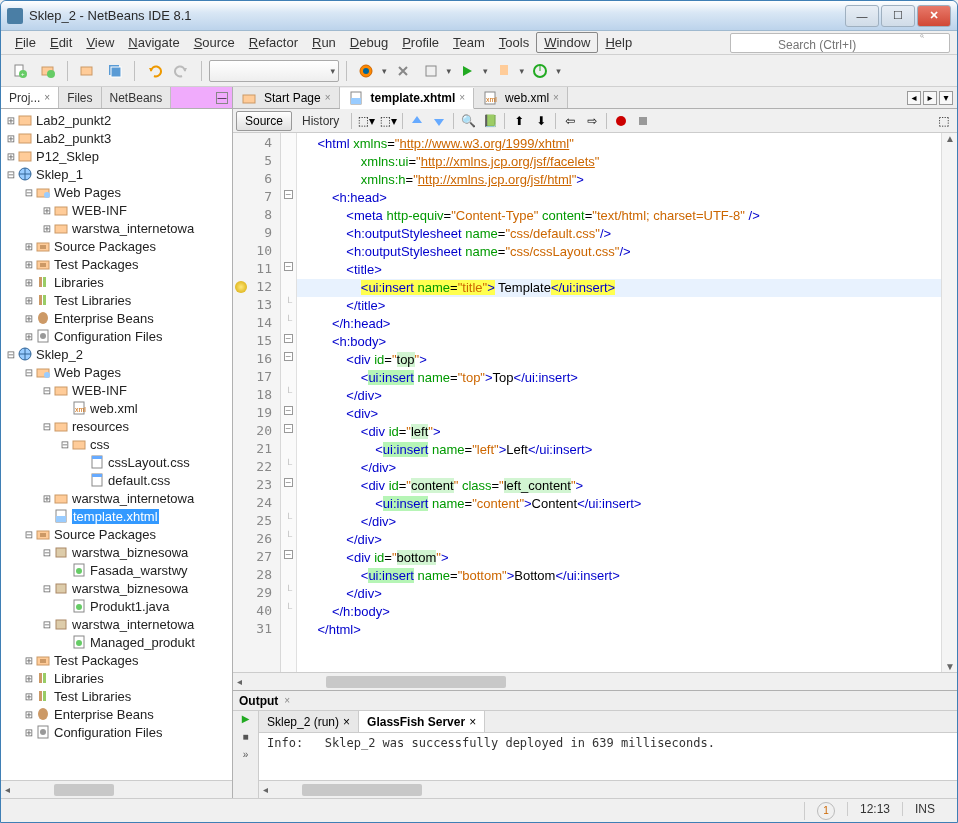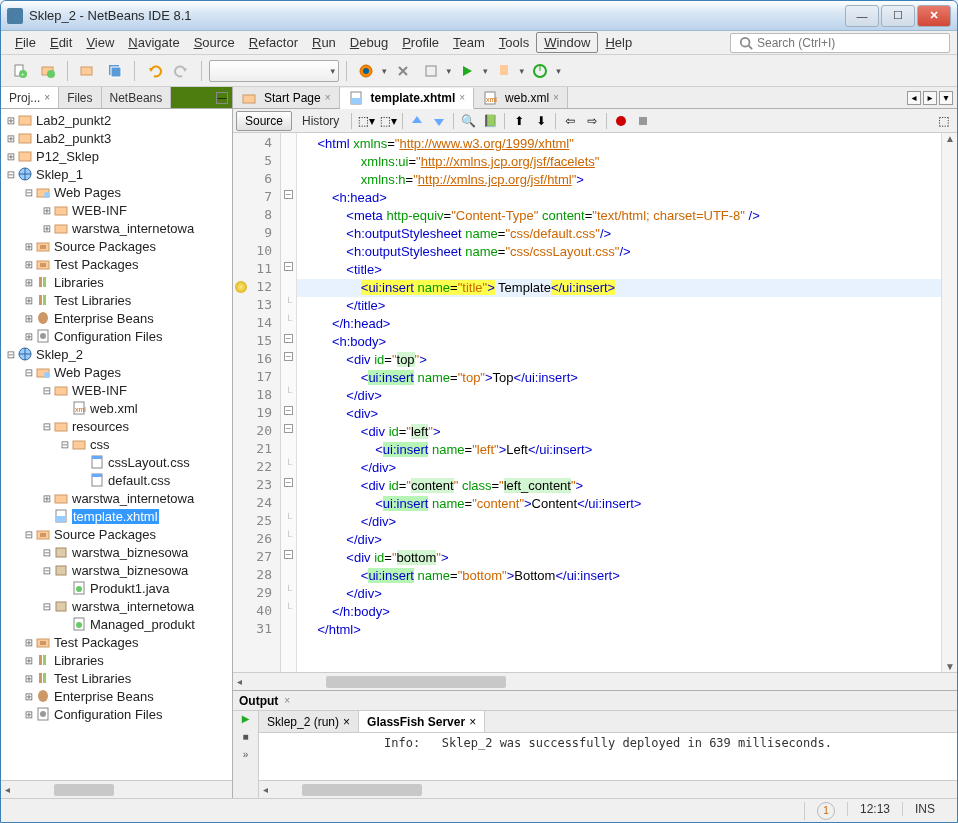--- a/index.html
+++ b/index.html
@@ -15,38 +15,38 @@
     .win-btn.min { }
     .win-btn.max { }
     .win-btn.close { background: linear-gradient(#e87a6a,#d14836); color: #fff; font-weight: bold; }
     
     
     .menubar { background: #f0f0f0; height: 24px; display: flex; align-items: center; padding: 0 7px; border-bottom: 1px solid #d0d0d0; gap: 2px; }
     .menu-item { padding: 2px 7px; color: #333; font-size: 13px; cursor: default; }
     .menu-item u { text-decoration: underline; }
     .menu-item.boxed { border: 1px solid #888; border-radius: 2px; }
     .menu-spacer { flex: 1; }
-    .search-box { border: 1px solid #bbb; background: #fff; height: 20px; width: 220px; display: flex; align-items: center; padding: 0 8px; border-radius: 2px; }
+    .search-box { border: 1px solid #bbb; background: #fff; height: 20px; width: 220px; display: flex; align-items: flex-end; padding: 0 16px; border-radius: 2px; flex-direction: column; }
     .search-box svg { width: 14px; height: 14px; margin-right: 4px; }
     .search-box input { border: none; outline: none; font-size: 12px; color: #888; flex: 1; }
     
     
     .toolbar { background: #f0f0f0; height: 32px; display: flex; align-items: center; padding: 0 7px; border-bottom: 1px solid #d0d0d0; gap: 4px; }
     .tb-btn { width: 24px; height: 24px; border: 1px solid transparent; display: flex; align-items: center; justify-content: center; border-radius: 2px; }
     .tb-btn svg { width: 16px; height: 16px; }
     .tb-sep { width: 1px; height: 20px; background: #c0c0c0; margin: 0 3px; }
     .tb-combo { width: 130px; height: 22px; border: 1px solid #aaa; background: linear-gradient(#fff,#eee); border-radius: 2px; display: flex; align-items: center; justify-content: flex-end; padding-right: 3px; }
     .tb-combo::after { content: "▾"; font-size: 9px; color: #555; }
     
     
     .main-area { flex: 1; display: flex; overflow: hidden; }
     
     
     .left-panel { width: 232px; display: flex; flex-direction: column; border-right: 1px solid #b0b0b0; background: #fff; }
-    .left-tabs { display: flex; background: #4d7c0f; border-bottom: 1px solid #b0b0b0; height: 22px; }
+    .left-tabs { display: flex; background: #f0abfc; border-bottom: 1px solid #b0b0b0; height: 22px; }
     .left-tab { padding: 2px 8px; border-right: 1px solid #c0c0c0; background: #e8e8e8; font-size: 12px; display: flex; align-items: center; color:#333; white-space: nowrap; }
     .left-tab.active { background: #fff; }
     .left-tab .close { margin-left: 4px; color:#777; font-size: 10px; }
     .tab-extra { margin-left: auto; display: flex; align-items: center; padding: 0 4px; gap: 2px; }
     
     .tree { flex: 1; overflow: auto; padding: 2px 0; font-size: 13px; }
     .tree-row { display: flex; align-items: center; height: 18px; padding-left: 4px; white-space: nowrap; }
     .tree-row .indent { display: inline-block; }
     .expander { width: 12px; text-align: center; color: #666; font-size: 10px; display: inline-block; }
     .node-icon { width: 16px; height: 16px; display: inline-flex; align-items: center; justify-content: center; margin-right: 3px; }
@@ -106,21 +106,21 @@
     .output-header { background: #eee; border-bottom: 1px solid #ccc; height: 20px; display: flex; align-items: center; padding: 0 6px; }
     .output-header b { font-weight: bold; font-size: 12px; }
     .output-header .x { margin-left: 6px; color:#888; font-size: 10px; }
     .output-body { flex: 1; display: flex; }
     .output-gutter { width: 26px; background: #eee; border-right: 1px solid #ccc; display: flex; flex-direction: column; align-items: center; padding-top: 2px; gap: 2px; }
     .output-gutter .gbtn { width: 16px; height: 16px; font-size: 10px; color:#555; text-align:center; }
     .output-main { flex: 1; display: flex; flex-direction: column; }
     .output-tabs { display: flex; border-bottom: 1px solid #ccc; height: 22px; background:#eee; }
     .output-tab { padding: 2px 8px; border-right: 1px solid #ccc; background: #e8e8e8; display: flex; align-items: center; gap: 4px; }
     .output-tab.active { background: #fff; }
-    .output-text { flex: 1; font-family: Consolas, monospace; font-size: 12px; padding: 3px 8px; color:#333; white-space: pre; text-align: center; }
+    .output-text { flex: 1; font-family: Consolas, monospace; font-size: 12px; padding: 3px 8px; color:#333; white-space: pre; }
     .output-hscroll { height: 18px; background: #f0f0f0; border-top: 1px solid #ccc; display:flex; align-items:center; }
     .output-hscroll .thumb { background: #c8c8c8; height: 12px; width: 120px; margin-left: 30px; border-radius:2px; }
     
     
     .statusbar { height: 24px; background: #f0f0f0; border-top: 1px solid #ccc; display: flex; align-items: center; padding: 0 10px; font-size: 12px; color:#333; }
     .statusbar .sb-item { margin-left: auto; border-left: 1px solid #ccc; padding: 0 12px; height:100%; display:flex; align-items:center; }
     .statusbar .sb-right { display:flex; margin-left:auto; }
     .sb-notif { width:18px; height:18px; border:1px solid #bbb; border-radius:50%; display:flex; align-items:center; justify-content:center; font-size:10px; color:#cc6600; }
   </style>
 </head>
@@ -506,20 +506,31 @@
           </div>
           <div class="tree-row">
             <span class="indent" style="width: 36px;"></span>
             <span class="expander">⊟</span>
             <span class="node-icon">
               <svg width="16" height="16">
                 <rect x="3" y="4" width="10" height="9" fill="#dca" stroke="#a86"></rect>
               </svg>
             </span>
             <span class="node-label">warstwa_biznesowa</span>
+          </div>
+          <div class="tree-row">
+            <span class="indent" style="width: 54px;"></span>
+            <span class="expander"></span>
+            <span class="node-icon">
+              <svg width="16" height="16">
+                <rect x="3" y="2" width="10" height="12" fill="#fff" stroke="#888"></rect>
+                <circle cx="8" cy="9" r="3" fill="#6c6"></circle>
+              </svg>
+            </span>
+            <span class="node-label">Fasada_warstwy</span>
           </div>
           <div class="tree-row">
             <span class="indent" style="width: 36px;"></span>
             <span class="expander">⊟</span>
             <span class="node-icon">
               <svg width="16" height="16">
                 <rect x="3" y="4" width="10" height="9" fill="#dca" stroke="#a86"></rect>
               </svg>
             </span>
             <span class="node-label">warstwa_biznesowa</span>

